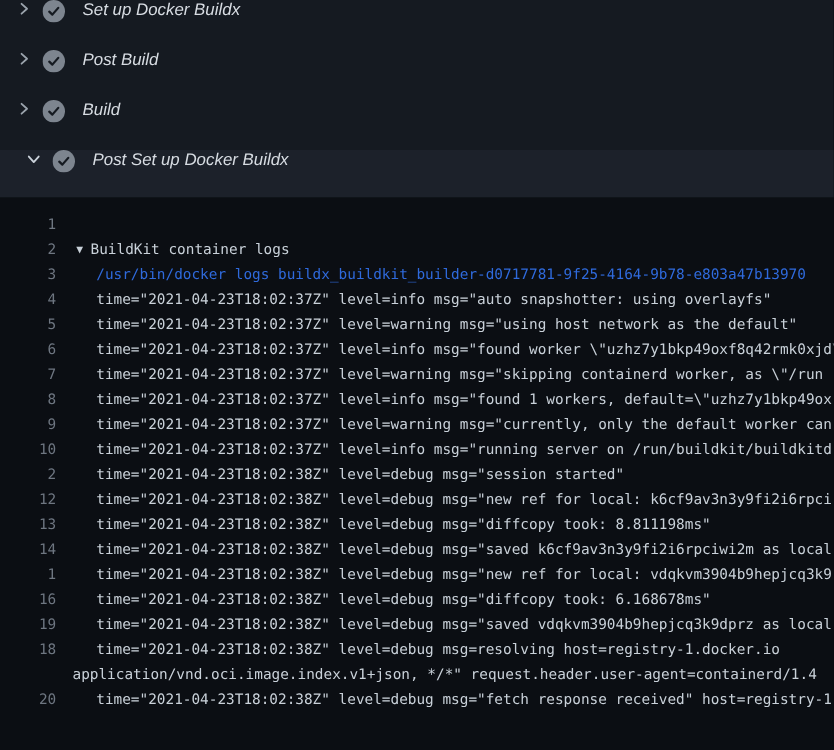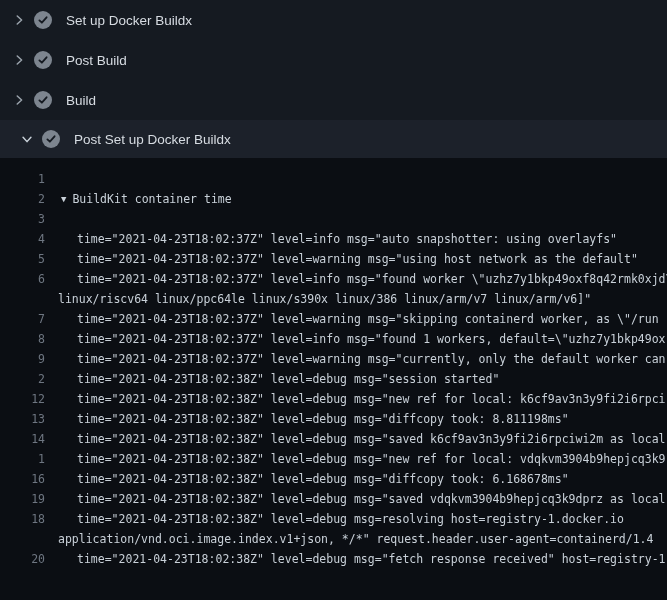--- a/index.html
+++ b/index.html
@@ -18,23 +18,24 @@
   body{
     background:var(--log-bg);
     font-family:"Liberation Sans", sans-serif;
   }
   .app{width:667px;height:600px;overflow:hidden}
 
   
   .steps{background:var(--steps-bg);}
   .step{
     height:40px;
-    display:flex;align-items:center;
+    display:flex;
     padding-left:12px;
     cursor:pointer;
+    font-style:italic;
   }
   .step.expanded{
     height:38px;
     background:var(--expanded-bg);
     padding-left:20px;
   }
   .chev{width:14px;height:14px;display:inline-flex;align-items:center;justify-content:center;flex:0 0 auto;}
   .check{width:18px;height:18px;margin-left:8px;display:inline-flex;flex:0 0 auto;}
   .title{
     margin-left:14px;
@@ -139,29 +140,29 @@
           <svg width="18" height="18" viewBox="0 0 16 16">
             <circle cx="8" cy="8" r="8" fill="#7d858f"></circle>
             <path d="M4.8 8.3 L7 10.4 L11.2 5.6" stroke="#151a21" stroke-width="1.6" fill="none" stroke-linecap="round" stroke-linejoin="round"></path>
           </svg>
         </span>
         <span class="title">Post Set up Docker Buildx</span>
       </div>
     </div>
   <div class="log" id="log">
       <div class="lrow"><span class="ln">1</span></div>
-      <div class="lrow"><span class="ln">2</span><span class="lc t-group"><span class="tri">▼</span><span>BuildKit container time</span></span></div>
-      <div class="lrow"><span class="ln">3</span></div>
+      <div class="lrow"><span class="ln">2</span><span class="lc t-group"><span class="tri">▼</span><span>BuildKit container logs</span></span></div>
+      <div class="lrow"><span class="ln">3</span><span class="lc t-command">/usr/bin/docker logs buildx_buildkit_builder-d0717781-9f25-4164-9b78-e803a47b13970</span></div>
       <div class="lrow"><span class="ln">4</span><span class="lc t-nested">time="2021-04-23T18:02:37Z" level=info msg="auto snapshotter: using overlayfs"</span></div>
       <div class="lrow"><span class="ln">5</span><span class="lc t-nested">time="2021-04-23T18:02:37Z" level=warning msg="using host network as the default"</span></div>
       <div class="lrow"><span class="ln">6</span><span class="lc t-nested">time="2021-04-23T18:02:37Z" level=info msg="found worker \"uzhz7y1bkp49oxf8q42rmk0xjd\", has support for platforms: [linux/amd64 linux/arm64</span></div>
-      <div class="lrow"><span class="ln"></span><span class="lc t-wrap">linux/riscv64 linux/ppc64le linux/s390x linux/386 linux/arm/v7 linux/arm/v6]"</span></div>
       <div class="lrow"><span class="ln">7</span><span class="lc t-nested">time="2021-04-23T18:02:37Z" level=warning msg="skipping containerd worker, as \"/run</span></div>
       <div class="lrow"><span class="ln">8</span><span class="lc t-nested">time="2021-04-23T18:02:37Z" level=info msg="found 1 workers, default=\"uzhz7y1bkp49ox</span></div>
       <div class="lrow"><span class="ln">9</span><span class="lc t-nested">time="2021-04-23T18:02:37Z" level=warning msg="currently, only the default worker can</span></div>
+      <div class="lrow"><span class="ln">10</span><span class="lc t-nested">time="2021-04-23T18:02:37Z" level=info msg="running server on /run/buildkit/buildkitd</span></div>
       <div class="lrow"><span class="ln">2</span><span class="lc t-nested">time="2021-04-23T18:02:38Z" level=debug msg="session started"</span></div>
       <div class="lrow"><span class="ln">12</span><span class="lc t-nested">time="2021-04-23T18:02:38Z" level=debug msg="new ref for local: k6cf9av3n3y9fi2i6rpci</span></div>
       <div class="lrow"><span class="ln">13</span><span class="lc t-nested">time="2021-04-23T18:02:38Z" level=debug msg="diffcopy took: 8.811198ms"</span></div>
       <div class="lrow"><span class="ln">14</span><span class="lc t-nested">time="2021-04-23T18:02:38Z" level=debug msg="saved k6cf9av3n3y9fi2i6rpciwi2m as local"</span></div>
       <div class="lrow"><span class="ln">1</span><span class="lc t-nested">time="2021-04-23T18:02:38Z" level=debug msg="new ref for local: vdqkvm3904b9hepjcq3k9"</span></div>
       <div class="lrow"><span class="ln">16</span><span class="lc t-nested">time="2021-04-23T18:02:38Z" level=debug msg="diffcopy took: 6.168678ms"</span></div>
       <div class="lrow"><span class="ln">19</span><span class="lc t-nested">time="2021-04-23T18:02:38Z" level=debug msg="saved vdqkvm3904b9hepjcq3k9dprz as local"</span></div>
       <div class="lrow"><span class="ln">18</span><span class="lc t-nested">time="2021-04-23T18:02:38Z" level=debug msg=resolving host=registry-1.docker.io</span></div>
       <div class="lrow"><span class="ln"></span><span class="lc t-wrap">application/vnd.oci.image.index.v1+json, */*" request.header.user-agent=containerd/1.4</span></div>
       <div class="lrow"><span class="ln">20</span><span class="lc t-nested">time="2021-04-23T18:02:38Z" level=debug msg="fetch response received" host=registry-1</span></div>

